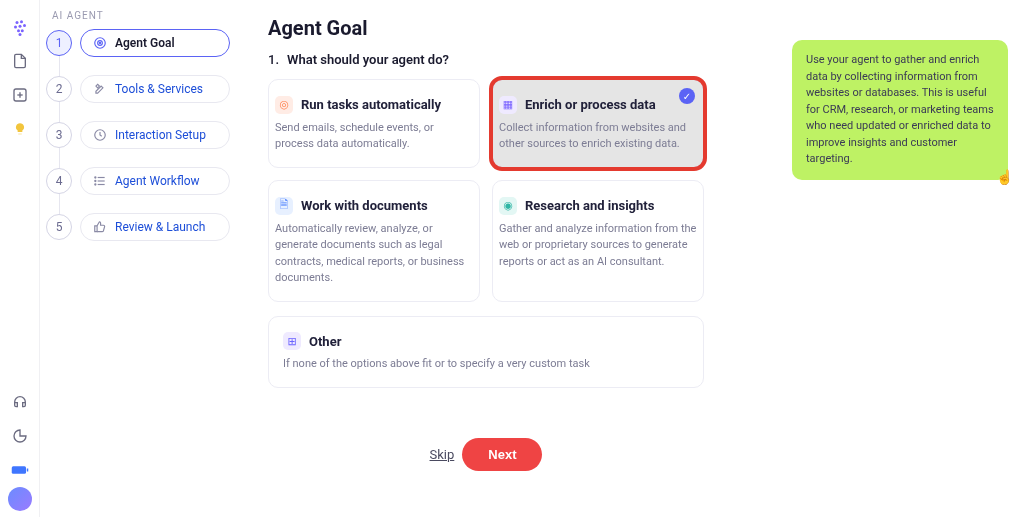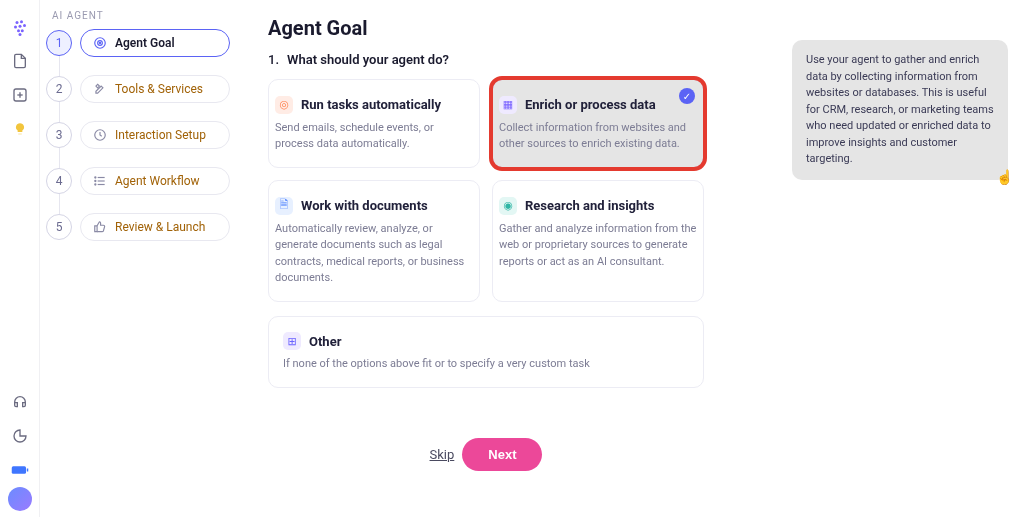--- a/index.html
+++ b/index.html
@@ -60,21 +60,21 @@
     background:#fff;
     z-index:2;
     flex-shrink:0;
   }
   .step.active .step-num { border-color:#5b63f5;color:#5b63f5;background:#eef0ff; }
   .step-pill {
     margin-left:8px;
     display:flex;align-items:center;
     gap:8px;
     font-size:12px;
-    color:#a16207;
+    color:#1d4ed8;
     padding:6px 12px;
     border:1px solid #e8e8f0;
     border-radius:20px;
     min-width:0;
     flex:1;
   }
   .step.active .step-pill {
     border-color:#5b63f5;color:#1a1a2e;font-weight:600;
     background:#fff;
   }
@@ -139,40 +139,40 @@
   .card-wide {
     width:436px;border:1px solid #ececf4;border-radius:10px;
     padding:14px;cursor:pointer;
   }
   .actions {
     width:436px;display:flex;justify-content:center;align-items:center;
     gap:8px;margin-top:50px;
   }
   .skip { font-size:13px;color:#4a4a60;text-decoration:underline;cursor:pointer; }
   .next-btn {
-    background:#ec4899;color:#fff;border:none;
+    background:#ef4444;color:#fff;border:none;
     padding:9px 26px;border-radius:22px;font-size:13px;font-weight:600;
     cursor:pointer;
   }
   
   .assistant {
     width:232px;
     padding:40px 16px 0 0;
   }
   .bubble {
     border-radius:10px;padding:12px 14px;
     font-size:11px;line-height:1.5;
     margin-bottom:14px;
     position:relative;
   }
   .bubble.intro {
     background:#e7e6ff;color:#2d2d52;font-weight:600;
   }
   .bubble.info {
-    background:#e5e5e5;color:#3a3a55;
+    background:#bef264;color:#3a3a55;
   }
   .ninja {
     position:absolute;right:-4px;bottom:-12px;
     width:28px;height:28px;border-radius:50%;
     background: radial-gradient(circle at 40% 35%, #dff7e9 0 45%, #1a1a2e 46% 60%, #34c759 61% 100%);
     border:2px solid #fff;
   }
   .hand {
     position:absolute;right:-6px;bottom:-8px;
     font-size:14px;color:#5b63f5;

